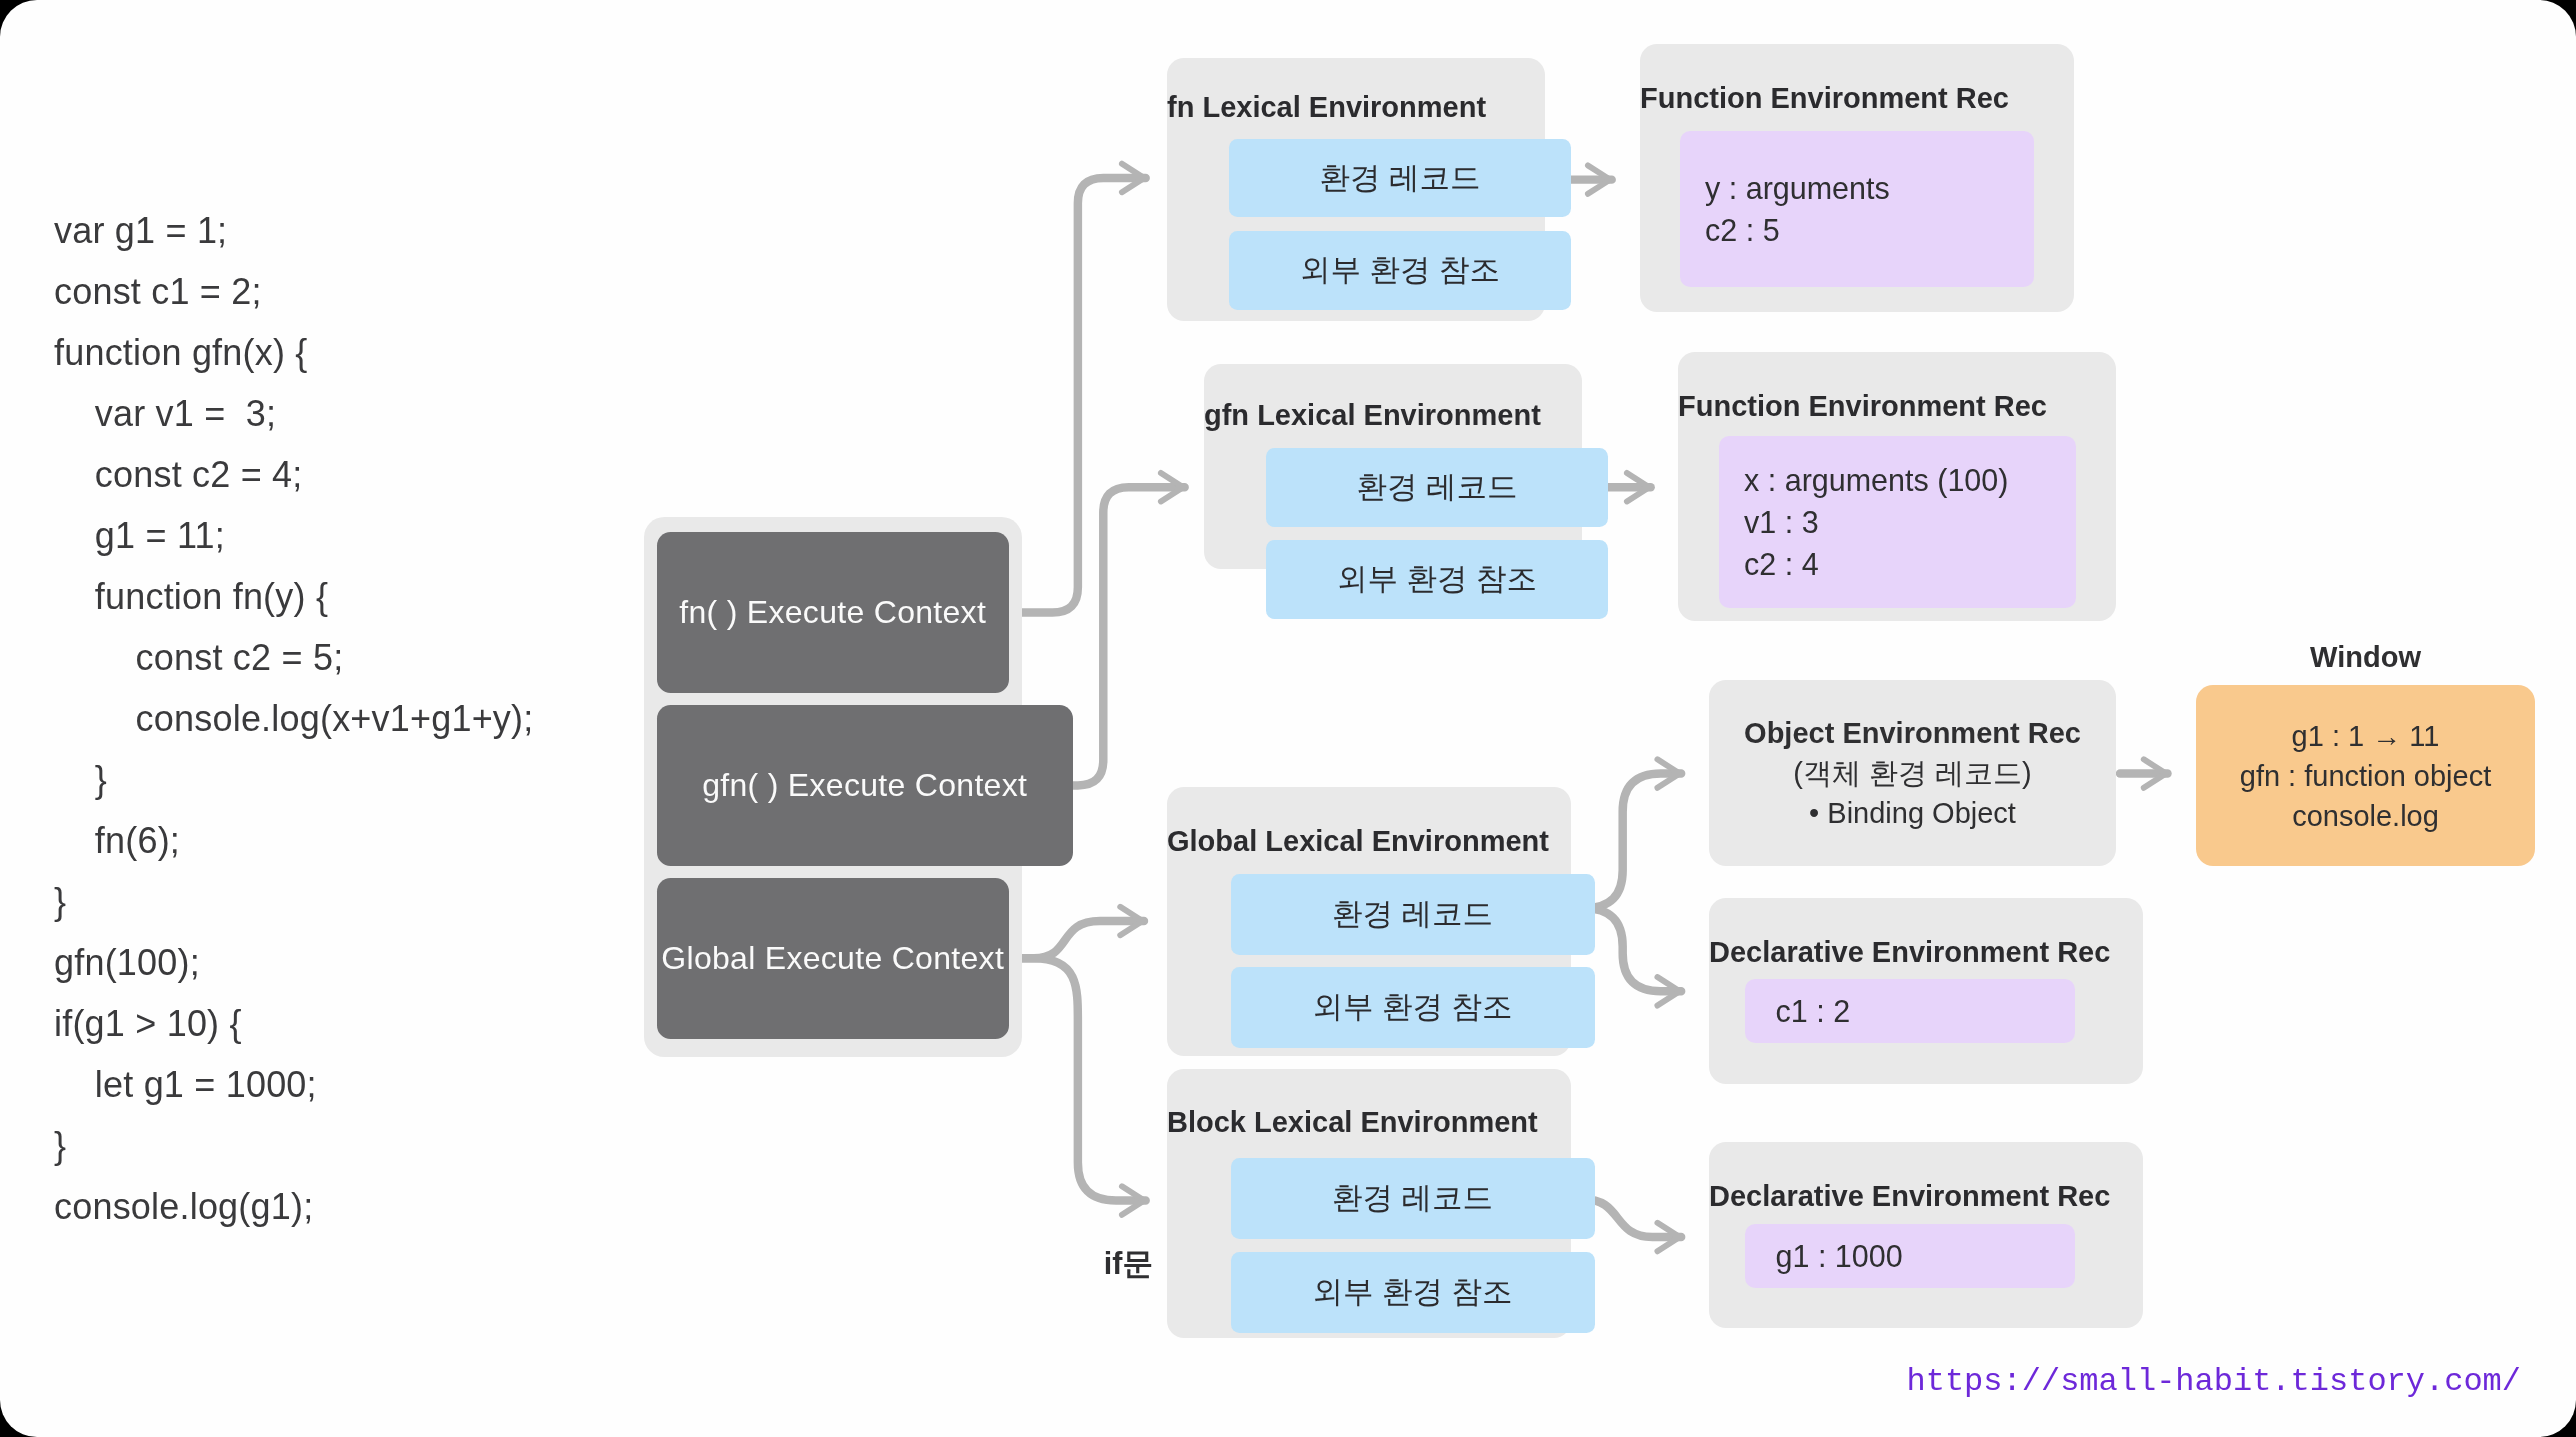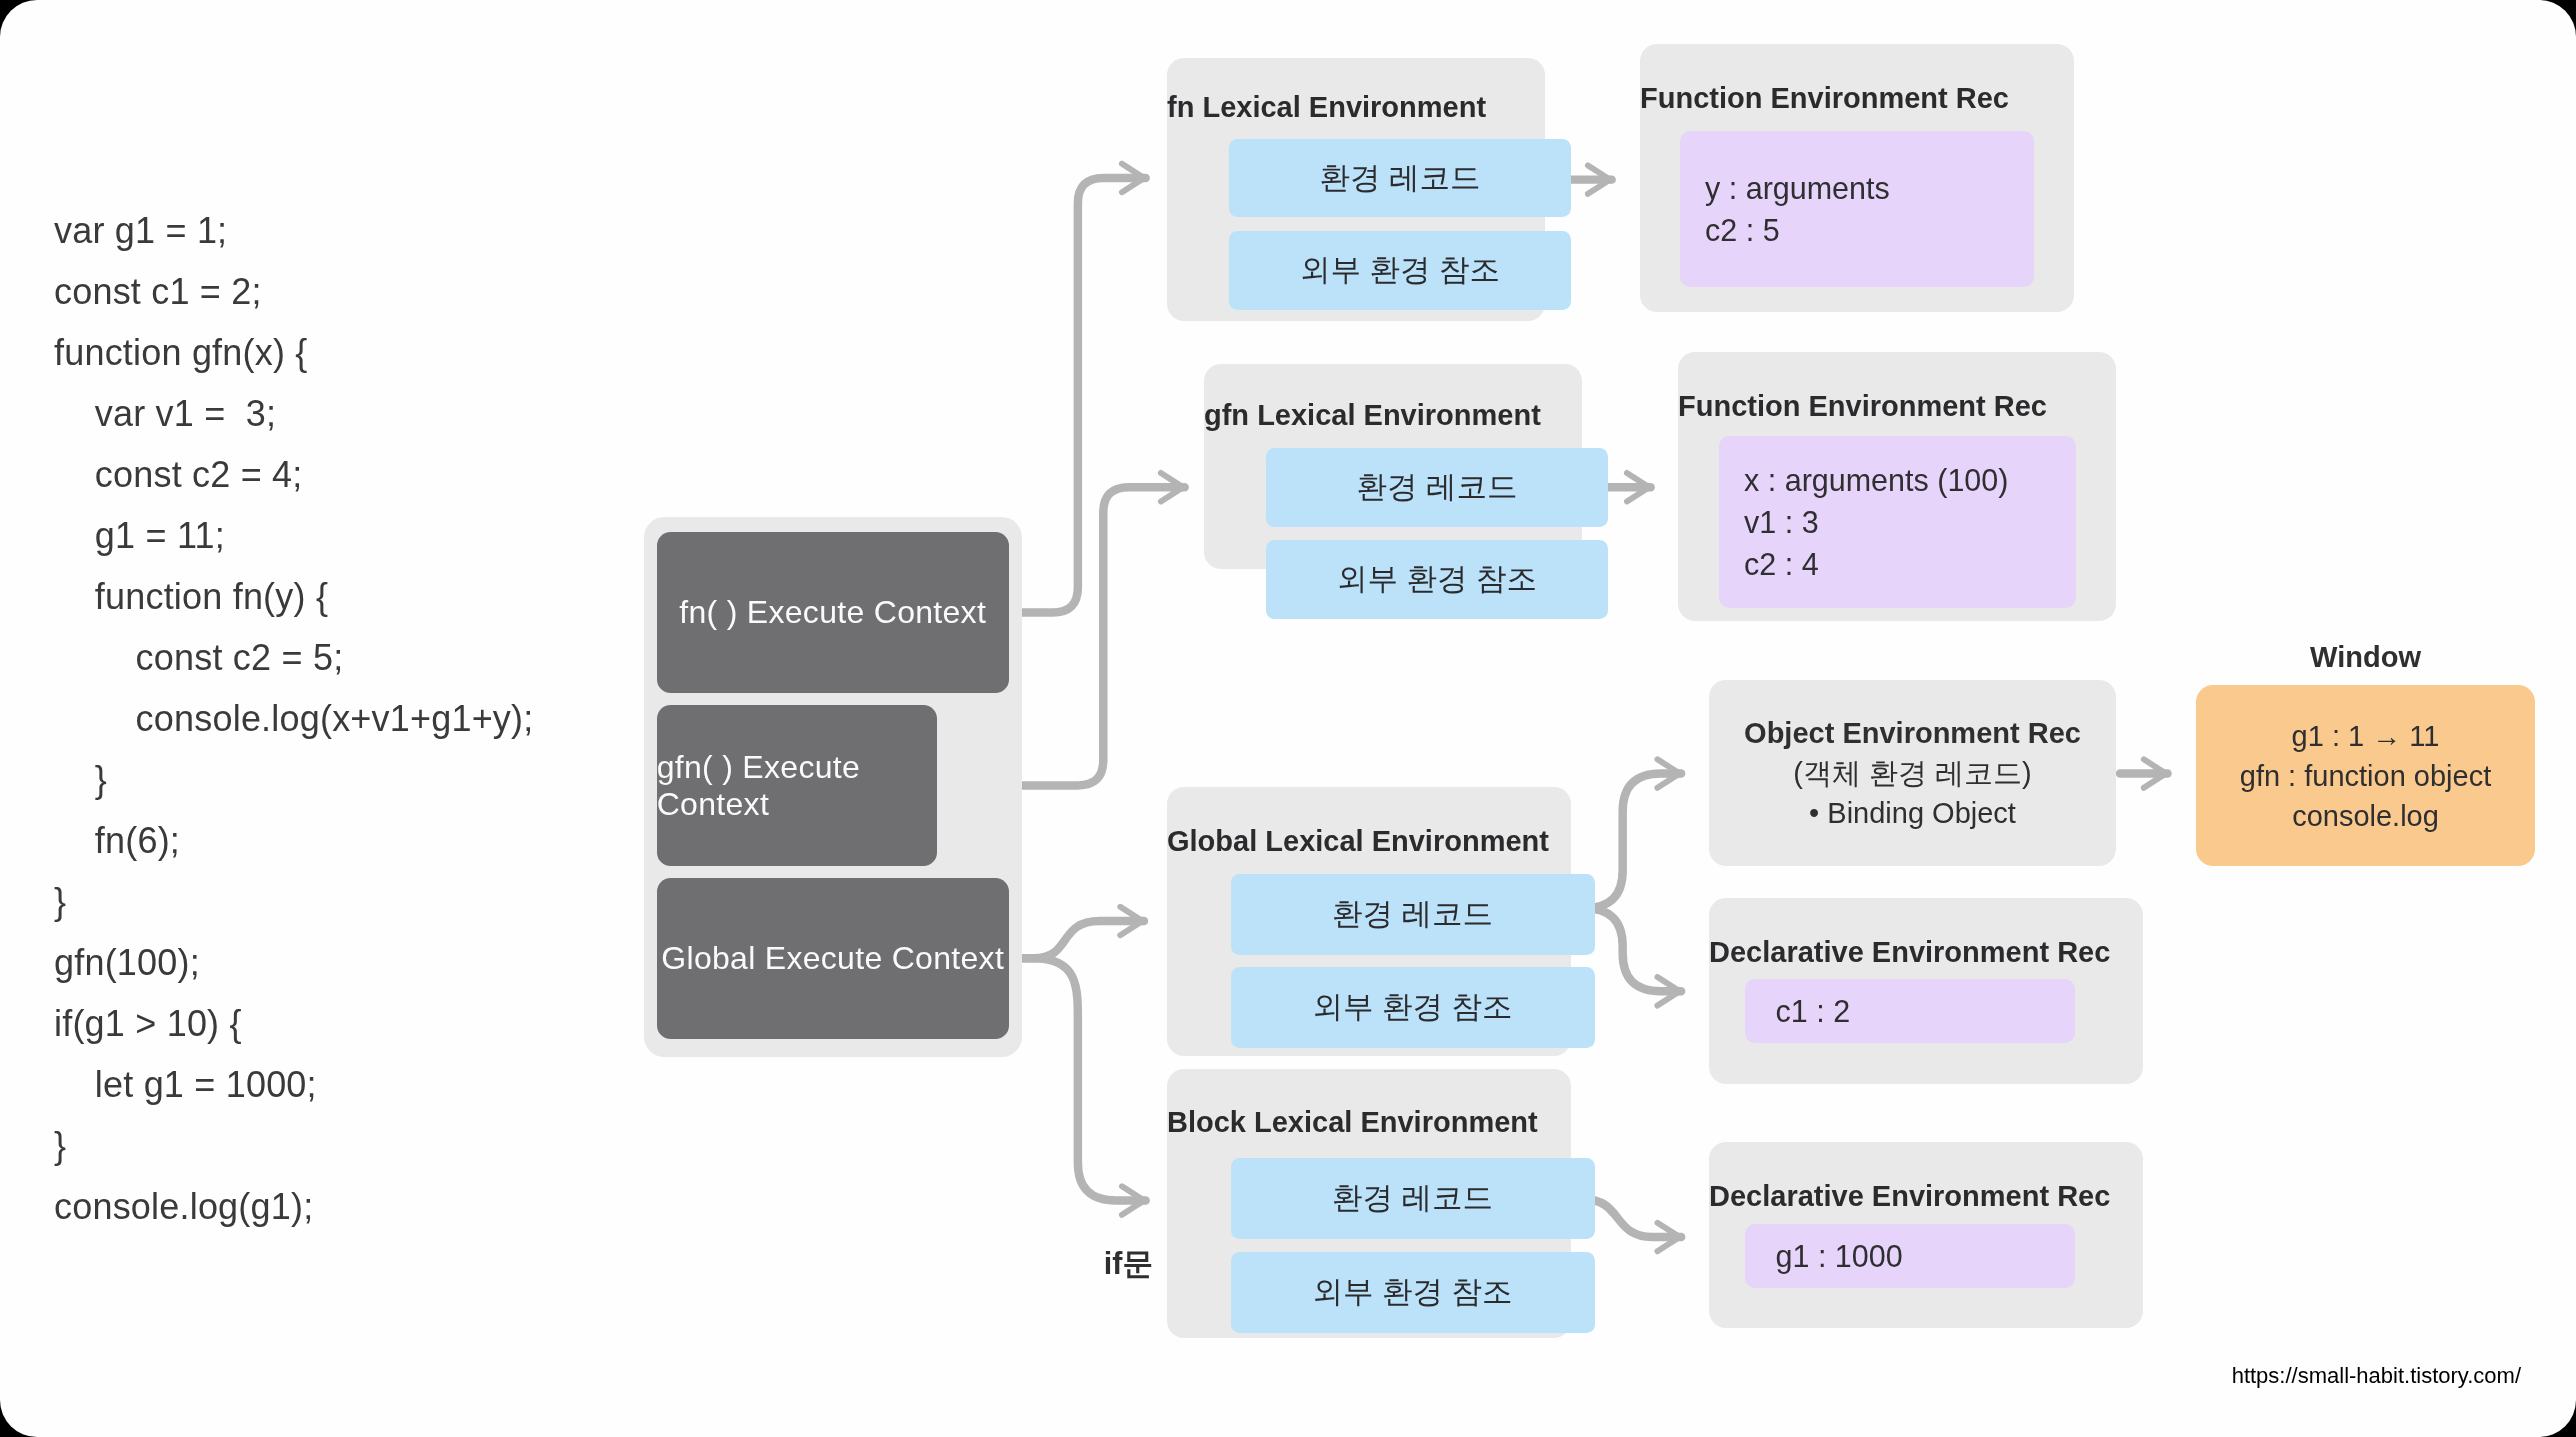--- a/index.html
+++ b/index.html
@@ -28,21 +28,21 @@
   .purple-box div{line-height:42px;}
   .purple-entry{position:absolute;background:#e7d4fa;border-radius:10.2px;
                 display:flex;align-items:center;padding-left:30.5px;
                 box-sizing:border-box;font-size:30.5px;color:#2f2f31;}
   .center-lines{position:absolute;left:0;width:100%;top:50%;transform:translateY(-50%);
                 text-align:center;font-size:29px;}
   .center-lines div{line-height:40px;}
   .orange-box{position:absolute;background:#f9c98d;border-radius:17px;}
   .window-label{position:absolute;text-align:center;font-size:29px;font-weight:600;}
   .if-label{position:absolute;font-size:30.5px;font-weight:700;text-align:right;}
-  .url{position:absolute;font-family:Liberation Sans, sans-serif;font-size:22px;color:#000000;}
+  .url{position:absolute;font-family:Liberation Mono, monospace;font-size:32px;color:#6d28d9;}
   .arrows{position:absolute;left:0;top:0;width:2576px;height:1437px;pointer-events:none;}
   .arrows path.flow{stroke:#b4b4b4;stroke-width:10;fill:none;
                     stroke-linecap:round;stroke-linejoin:round;}
 </style>
 </head>
 <body>
 
 <div class="canvas">
 
   <svg class="arrows" viewBox="0 0 3040 1696">
@@ -80,21 +80,21 @@
     <div class="code-line">if(g1 &gt; 10) {</div>
     <div class="code-line">    let g1 = 1000;</div>
     <div class="code-line">}</div>
     <div class="code-line">console.log(g1);</div>
   </div>
 
   <div class="panel" style="left:625px;top:517px;width:378px;height:540px;margin-left:19px;">
     <div class="dark-box" style="left:12.7px;top:15.3px;width:352px;height:161px;">
       <span>fn( ) Execute Context</span>
     </div>
-    <div class="dark-box" style="left:12.7px;top:188px;width:280px;height:161px;">
+    <div class="dark-box" style="left:12.7px;top:188px;width:416px;height:161px;text-align:center;">
       <span>gfn( ) Execute Context</span>
     </div>
     <div class="dark-box" style="left:12.7px;top:361px;width:352px;height:161px;">
       <span>Global Execute Context</span>
     </div>
   </div>
 
   <div class="panel" style="left:1167px;top:58px;width:378px;height:263px;border-radius:17px;">
     <div class="panel-title" style="top:32px;">fn Lexical Environment</div>
     <div class="blue-box" style="left:18px;top:81px;width:342px;height:78px;">환경 레코드</div>

